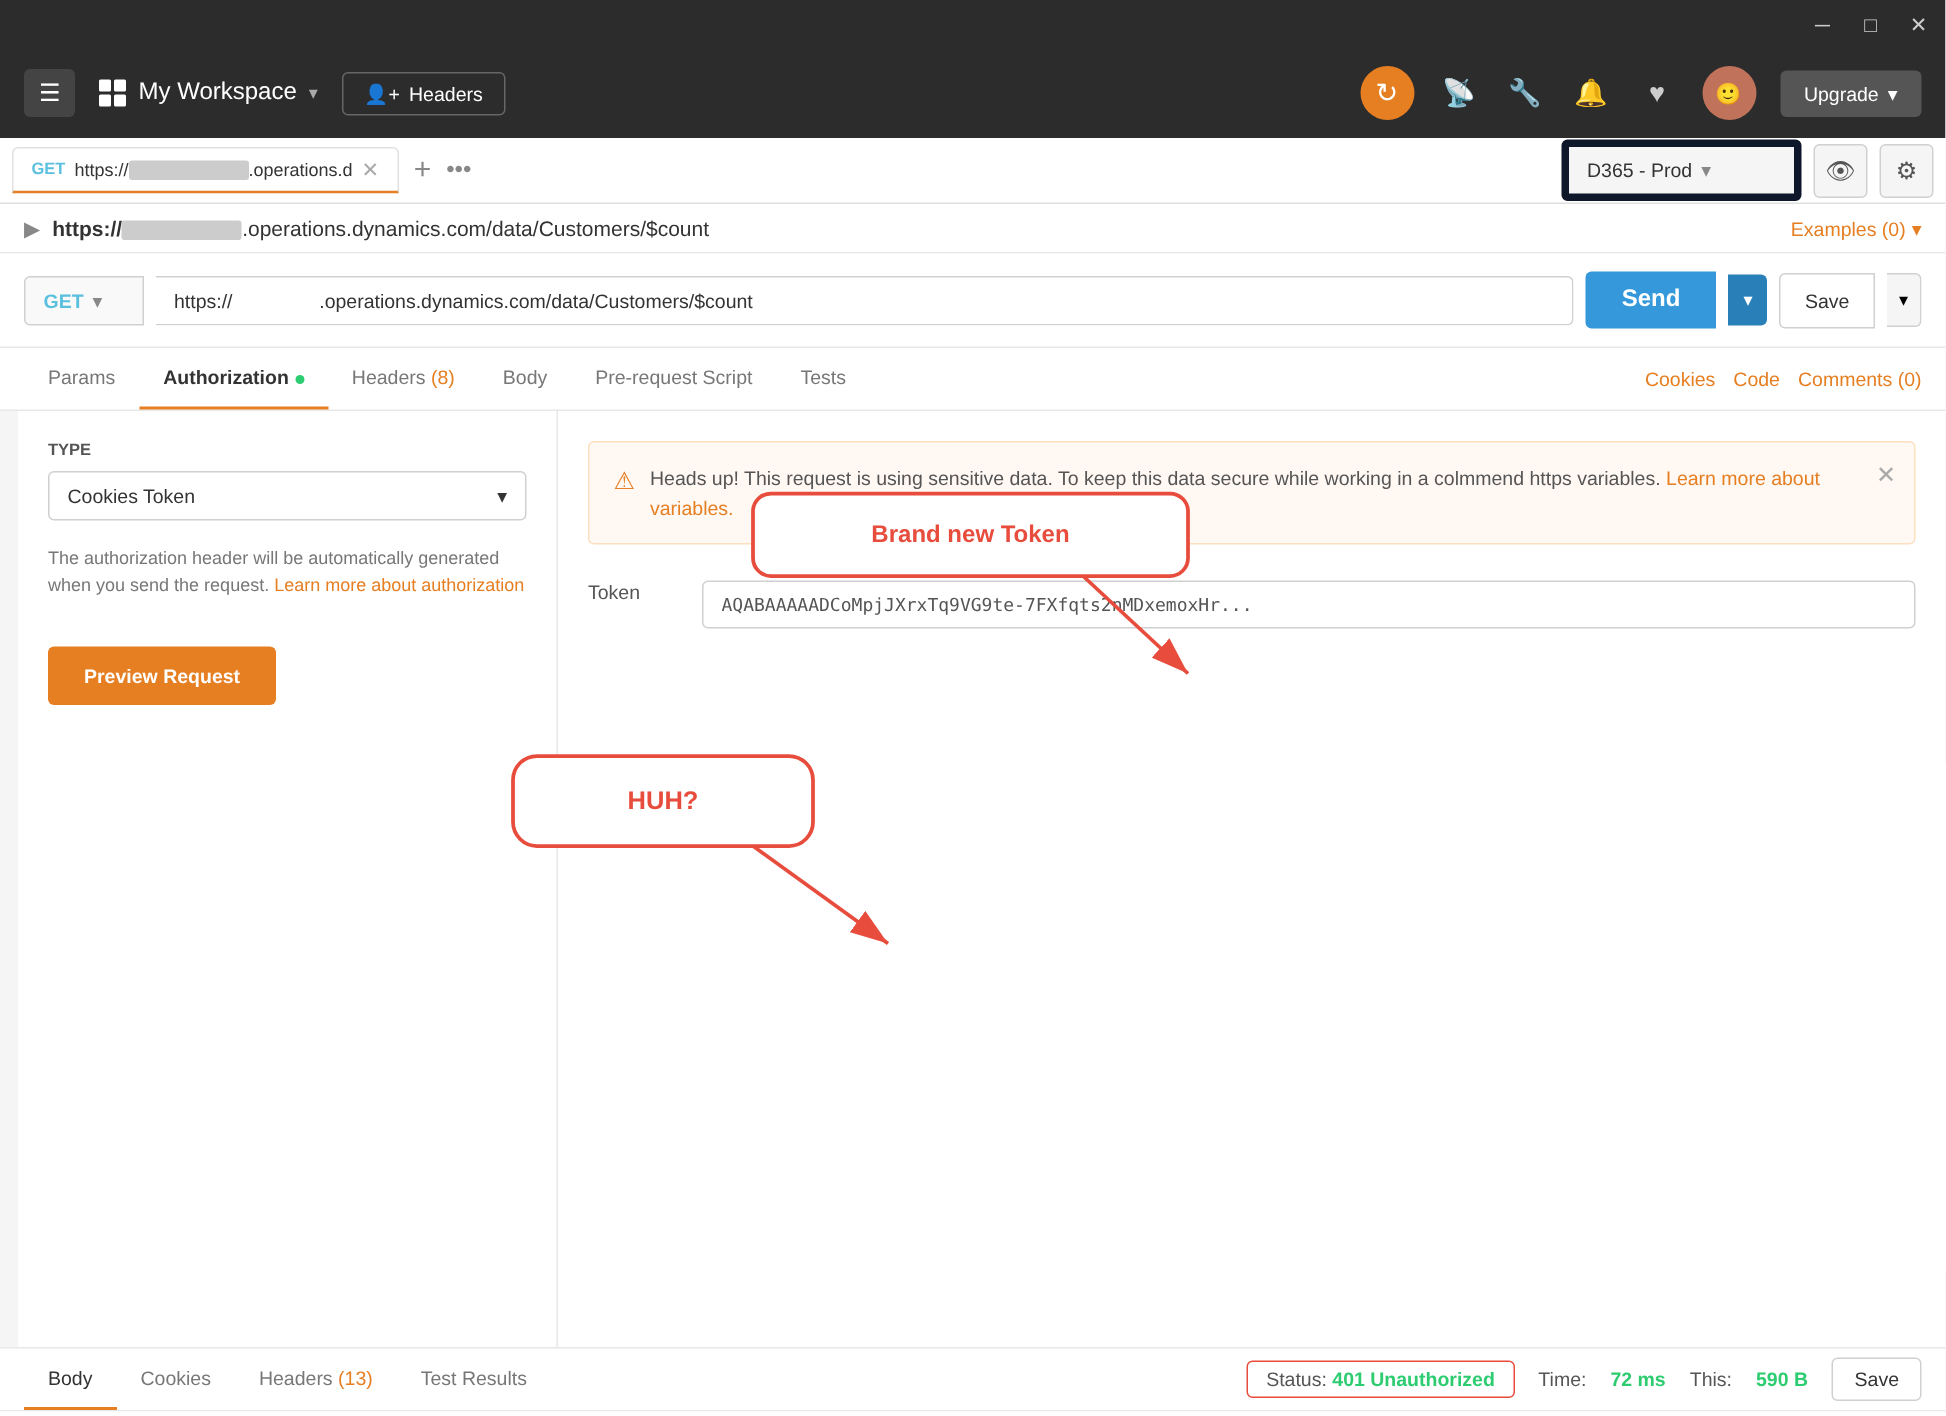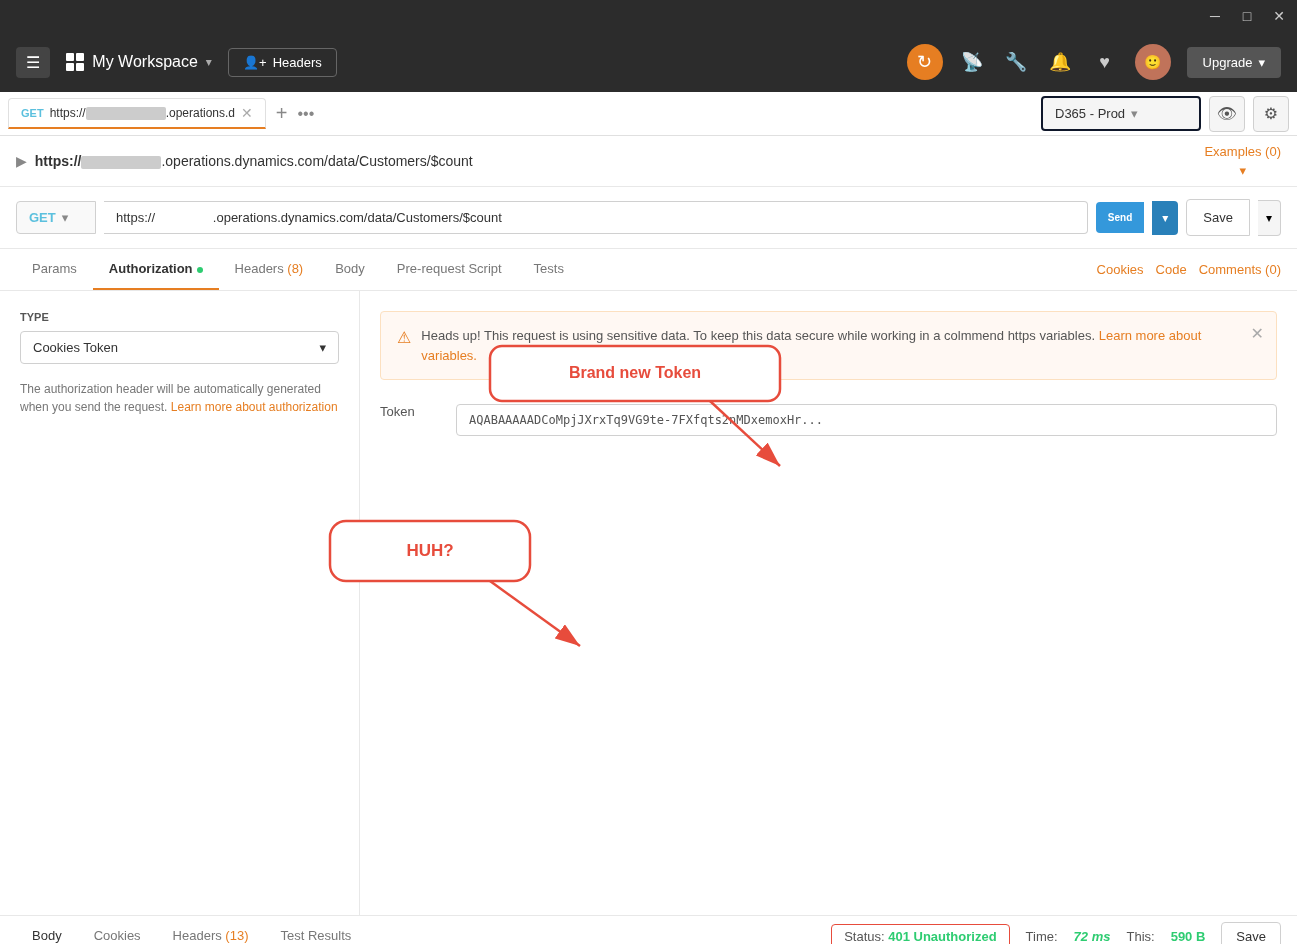--- a/index.html
+++ b/index.html
@@ -186,21 +186,21 @@
     .tab-right {
       margin-left: auto;
       display: flex;
       align-items: center;
       gap: 8px;
     }
     .env-dropdown {
       display: flex;
       align-items: center;
       gap: 6px;
-      border: 2px solid #0f172a;
+      border: 5px solid #0f172a;
       border-radius: 4px;
       padding: 8px 12px;
       background: #f5f5f5;
       cursor: pointer;
       font-size: 13px;
       color: #333;
       min-width: 160px;
     }
     .env-dropdown .chevron { color: #888; }
     .icon-btn {
@@ -238,21 +238,20 @@
       font-size: 14px;
       color: #333;
     }
     .examples-btn {
       color: #e67e22;
       font-size: 13px;
       cursor: pointer;
       display: flex;
       align-items: center;
       gap: 4px;
-      flex-direction: column;
     }
 
     
     .request-bar {
       background: #fff;
       padding: 12px 16px;
       display: flex;
       align-items: center;
       gap: 8px;
       border-bottom: 1px solid #e8e8e8;
@@ -283,22 +282,22 @@
       background: #fff;
       outline: none;
     }
     .send-btn {
       display: flex;
       align-items: center;
       background: #3498db;
       color: #fff;
       border: none;
       border-radius: 4px 0 0 4px;
-      padding: 10px 12px;
-      font-size: 10px;
+      padding: 10px 24px;
+      font-size: 16px;
       font-weight: 600;
       cursor: pointer;
     }
     .send-dropdown-btn {
       background: #2980b9;
       color: #fff;
       border: none;
       border-radius: 0 4px 4px 0;
       padding: 10px 10px;
       font-size: 12px;
@@ -529,21 +528,21 @@
       font-size: 13px;
     }
     .status-indicator {
       border: 1.5px solid #e74c3c;
       border-radius: 4px;
       padding: 4px 12px;
     }
     .status-text { color: #555; }
     .status-value { color: #2ecc71; font-weight: 600; }
     .time-text { color: #555; }
-    .time-value { color: #2ecc71; font-weight: 600; font-style: italic; }
+    .time-value { color: #2ecc71; font-weight: 600; }
     .size-text { color: #555; }
     .size-value { color: #2ecc71; font-weight: 600; }
     .resp-save-btn {
       background: #fff;
       border: 1px solid #d0d0d0;
       border-radius: 4px;
       padding: 6px 14px;
       font-size: 13px;
       cursor: pointer;
       color: #333;
@@ -562,20 +561,21 @@
       top: 0;
       left: 0;
       width: 100%;
       height: 100%;
       pointer-events: none;
       z-index: 100;
     }
 
     .main-wrapper {
       position: relative;
+      margin-left: 12px;
     }
     
     .url-redact {
       display: inline-block;
       background: #ccc;
       color: transparent;
       border-radius: 2px;
       width: 80px;
       height: 13px;
       vertical-align: middle;
@@ -690,20 +690,21 @@
     <div class="auth-panel">
       <div class="auth-type-label">TYPE</div>
       <div class="auth-type-dropdown">
         <span>Cookies Token</span>
         <span>▾</span>
       </div>
       <div class="auth-description">
         <span>The authorization header will be automatically generated when you send the request.</span>
         <a>Learn more about authorization</a>
       </div>
+      <button class="preview-request-btn">Preview Request</button>
     </div>
 
     <div class="token-panel">
       <div class="info-banner">
         <span class="warn-icon">⚠</span>
         <div class="text">
           Heads up! This request is using sensitive data. To keep this data secure while working in a col<span>mmend https variables. </span>
           <a>Learn more about variables.</a>
         </div>
         <button class="close-btn">✕</button>

